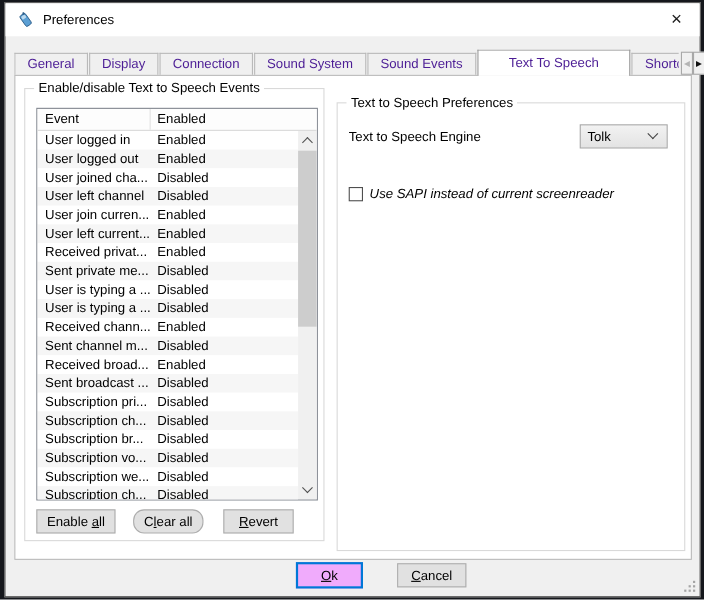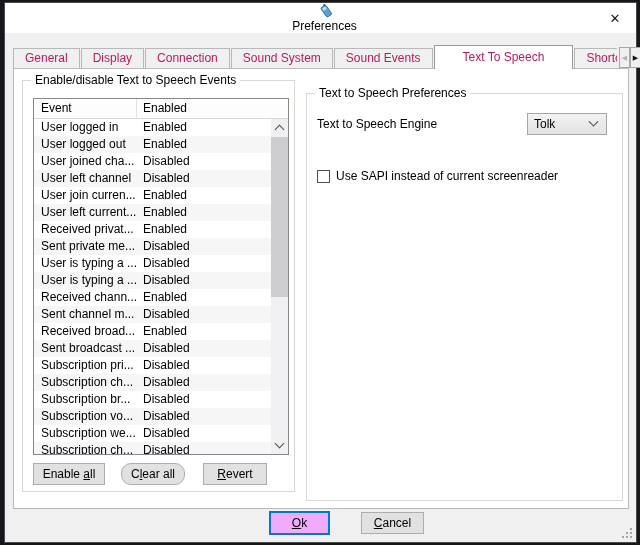--- a/index.html
+++ b/index.html
@@ -2,28 +2,28 @@
 <html><head>
 <meta charset="utf-8">
 <style>
   * { margin:0; padding:0; box-sizing:border-box; }
   html,body { width:640px; height:545px; overflow:hidden; }
   body { background:#15171c; font-family:"Liberation Sans","DejaVu Sans",sans-serif; font-size:12px; color:#000; position:relative; }
 
   .dialog { position:absolute; left:4px; top:2px; width:633px; height:541px; background:#f0f0f0; border:1px solid #4a4a4a; }
 
   
-  .titlebar { position:absolute; left:0; top:0; right:0; height:30px; background:#ffffff; display:flex; align-items:center;flex-direction:column; }
+  .titlebar { position:absolute; left:0; top:0; right:0; height:30px; background:#ffffff; display:flex; align-items:center; }
   .app-icon { width:16px; height:16px; margin-left:10px; display:inline-block; }
   .title-text { margin-left:8px; font-size:12px; color:#000; }
   .close-btn { position:absolute; right:0; top:0; width:42px; height:30px; display:flex; align-items:center; justify-content:center; font-size:13px; color:#1a1a1a; cursor:default; }
 
   
   .tabbar { position:absolute; left:8px; top:42px; width:604px; height:24px; display:flex; align-items:flex-end; overflow:hidden; white-space:nowrap; }
-  .tab { height:21px; line-height:19px; padding:0 11px; background:#f0f0f0; border:1px solid #b9b9b9; border-bottom:none; margin-right:1px; color:#be185d; flex:0 0 auto; }
+  .tab { height:21px; line-height:19px; padding:0 11px; background:#f0f0f0; border:1px solid #b9b9b9; border-bottom:none; margin-right:1px; color:#4c1d95; flex:0 0 auto; }
   .tab.selected { height:24px; line-height:22px; background:#ffffff; border-color:#9a9a9a; padding:0 28px; position:relative; z-index:5; }
   .tab-scroll { position:absolute; top:44px; left:614px; display:flex; z-index:6; }
   .tab-scroll .sbtn { width:11px; height:21px; background:#f0f0f0; border:1px solid #a8a8a8; display:flex; align-items:center; justify-content:center; font-size:7px; padding:0; }
   .tab-scroll .sbtn.disabled { color:#b4b4b4; }
   .tab-scroll .sbtn.enabled { color:#111; }
 
   
   .pane { position:absolute; left:8px; top:65px; width:616px; height:441px; background:#ffffff; border:1px solid #b9b9b9; }
 
   .groupbox { position:absolute; border:1px solid #d9d9d9; }
@@ -59,21 +59,21 @@
   .btn-clearall  { left:98px;  top:382px; width:64px;border-radius:10px; }
   .btn-revert    { left:180px; top:382px; width:64px; }
 
   
   .engine-row { position:absolute; left:10px; top:18px; right:10px; height:24px; }
   .engine-label { position:absolute; left:0; top:0; line-height:24px; }
   .combo { position:absolute; right:5px; top:1px; width:80px; height:22px; background:linear-gradient(#f2f2f2,#e3e3e3); border:1px solid #a6a6a6; display:flex; align-items:center; }
   .combo-value { padding-left:6px; flex:1; }
   .combo-chev { width:7px; height:7px; border-left:1.5px solid #444; border-top:1.5px solid #444; transform:rotate(225deg) translate(2px,2px); margin-right:9px; }
 
-  .check-row { position:absolute; left:10px; top:75px; display:flex; align-items:flex-end; }
+  .check-row { position:absolute; left:10px; top:75px; display:flex; align-items:flex-end;font-style:italic; }
   .checkbox { width:13px; height:13px; background:#fff; border:1px solid #4f4f4f; flex:0 0 13px; }
   .check-label { margin-left:6px; }
 
   
   .footer-btn { position:absolute; font-family:inherit; font-size:12px; text-align:center; }
   .btn-ok { left:264px; top:508px; width:61px; height:24px; background:#f0abfc; border:2px solid #0078d7; line-height:20px; }
   .btn-cancel { left:356px; top:509px; width:63px; height:22px; background:#e1e1e1; border:1px solid #adadad; line-height:20px; }
   .footer-btn .u { text-decoration:underline; }
 
   .resize-grip { position:absolute; right:4px; bottom:4px; width:10px; height:10px; }

